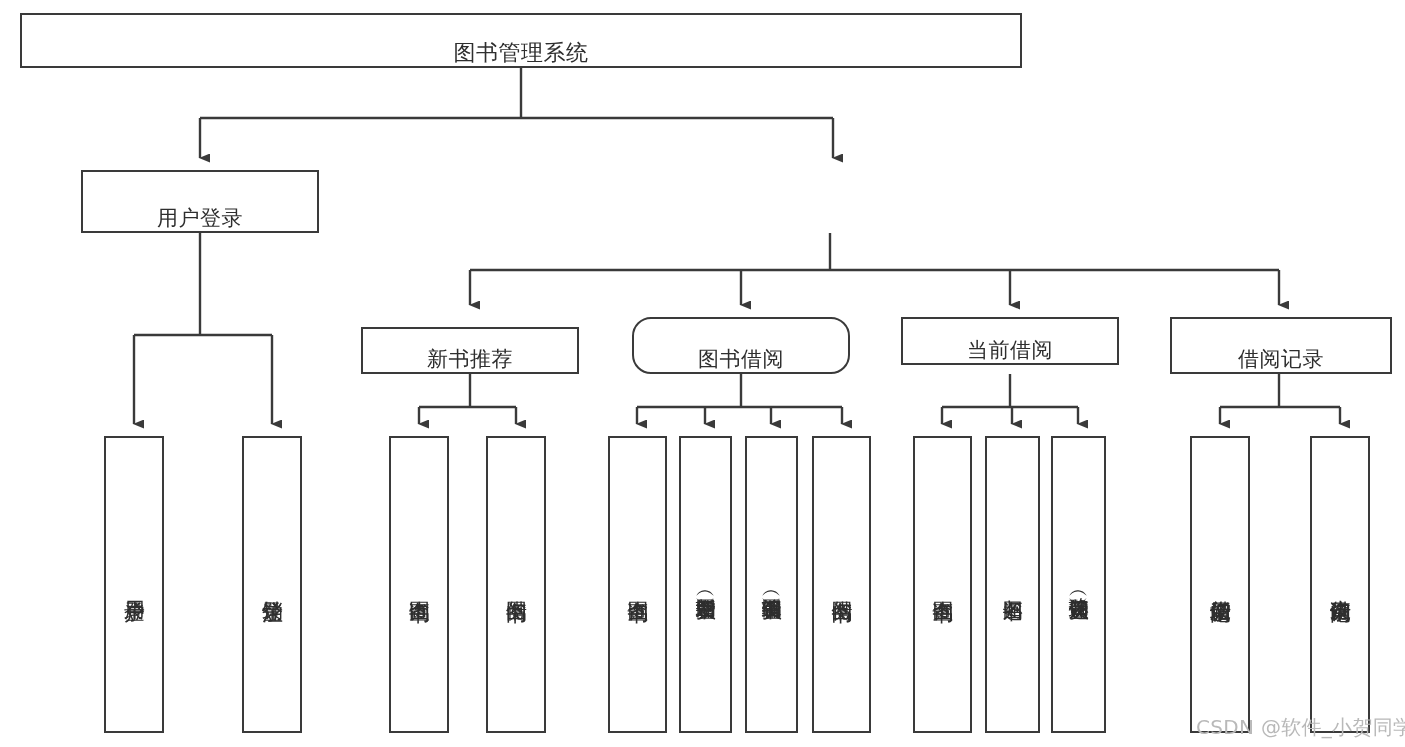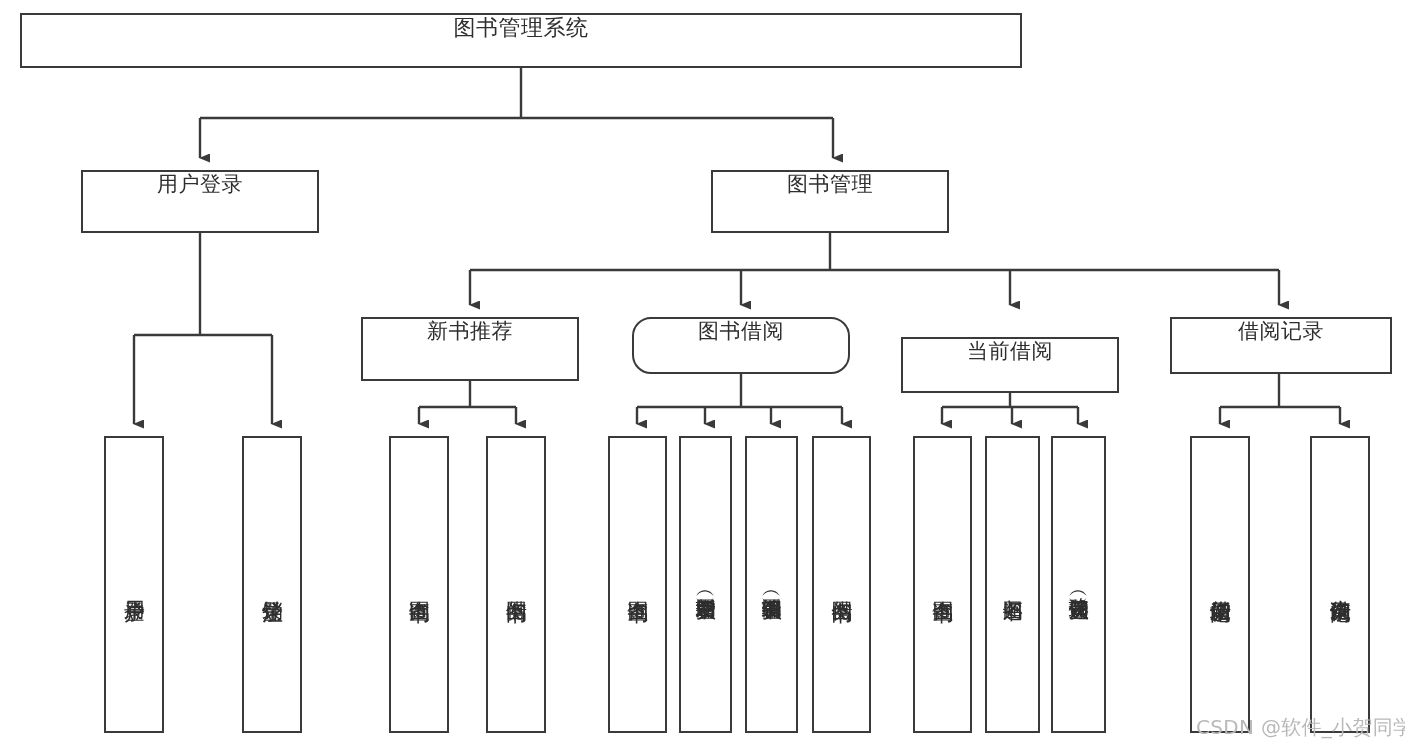--- a/index.html
+++ b/index.html
@@ -19,21 +19,21 @@
     left:0; top:0;
     width:1405px; height:747px;
     pointer-events:none;
   }
   .node{
     position:absolute;
     box-sizing:border-box;
     border:2px solid #3a3a3a;
     background:#ffffff;
     display:flex;
-    align-items:flex-start;
+    align-items:flex-end;
     justify-content:center;
     color:#2e2e2e;
   }
   .node .lbl{
     display:block;
     text-align:center;
     letter-spacing:0.5px;
   }
   
   .node.h .lbl{
@@ -120,31 +120,28 @@
     </g>
   </svg>
 
   <div class="node h root" id="n-root" style="left: 20px; top: 13px; width: 1002px; height: 55px;">
     <span class="lbl">图书管理系统</span>
   </div>
 
   <div class="node h" id="n-l2-0" style="left: 81px; top: 170px; width: 238px; height: 63px;">
     <span class="lbl">用户登录</span>
   </div>
-  <div class="node h" id="n-l2-1" style="left: 711px; top: 170px; width: 238px; height: 63px;">
-    <span class="lbl">图书管理</span>
-  </div>
 
-  <div class="node h" id="n-l3-0" style="left: 361px; top: 317px; width: 218px; height: 64px;">
+  <div class="node h" id="n-l3-0" style="left: 361px; top: 327px; width: 218px; height: 47px;">
     <span class="lbl">新书推荐</span>
   </div>
   <div class="node h" id="n-l3-1" style="left: 632px; top: 317px; width: 218px; height: 57px; border-radius: 19px;">
     <span class="lbl">图书借阅</span>
   </div>
-  <div class="node h" id="n-l3-2" style="left: 901px; top: 317px; width: 218px; height: 56px; margin-top: 20px;">
+  <div class="node h" id="n-l3-2" style="left: 901px; top: 317px; width: 218px; height: 48px;">
     <span class="lbl">当前借阅</span>
   </div>
   <div class="node h" id="n-l3-3" style="left: 1170px; top: 317px; width: 222px; height: 57px;">
     <span class="lbl">借阅记录</span>
   </div>
 
   <div class="node v" id="n-lf-0" style="left: 104px; top: 436px; width: 60px; height: 297px;">
     <span class="lbl">用户登录</span>
   </div>
   <div class="node v" id="n-lf-1" style="left: 242px; top: 436px; width: 60px; height: 297px;">

